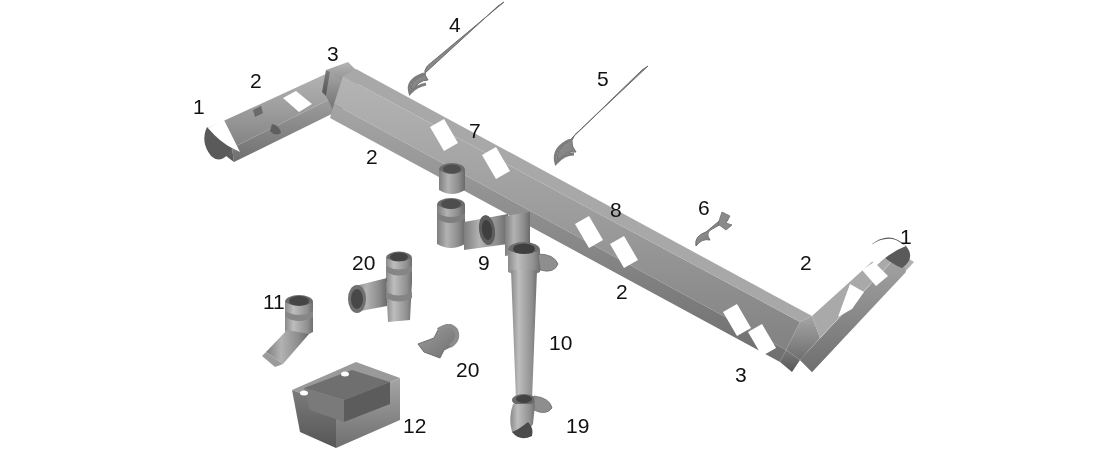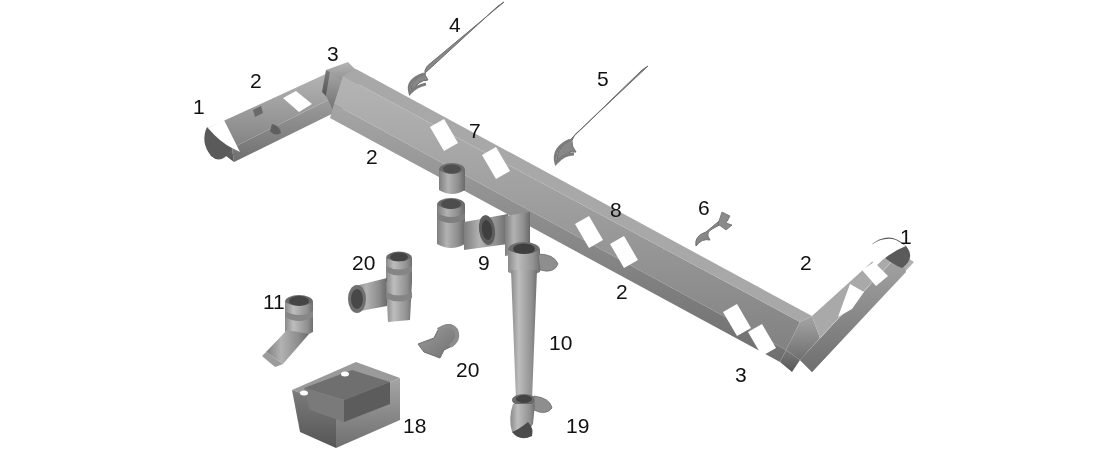--- a/index.html
+++ b/index.html
@@ -241,16 +241,16 @@
   <div class="callout" style="left:698px; top:197px;">6</div>
   <div class="callout" style="left:478px; top:252px;">9</div>
   <div class="callout" style="left:616px; top:281px;">2</div>
   <div class="callout" style="left:735px; top:364px;">3</div>
   <div class="callout" style="left:800px; top:252px;">2</div>
   <div class="callout" style="left:900px; top:226px;">1</div>
   <div class="callout" style="left:352px; top:252px;">20</div>
   <div class="callout" style="left:263px; top:291px;">11</div>
   <div class="callout" style="left:456px; top:359px;">20</div>
   <div class="callout" style="left:549px; top:332px;">10</div>
-  <div class="callout" style="left:403px; top:415px;">18</div>
+  <div class="callout" style="left:403px; top:415px;">12</div>
   <div class="callout" style="left:566px; top:415px;">19</div>
 
 </div>
 
 </body></html>

